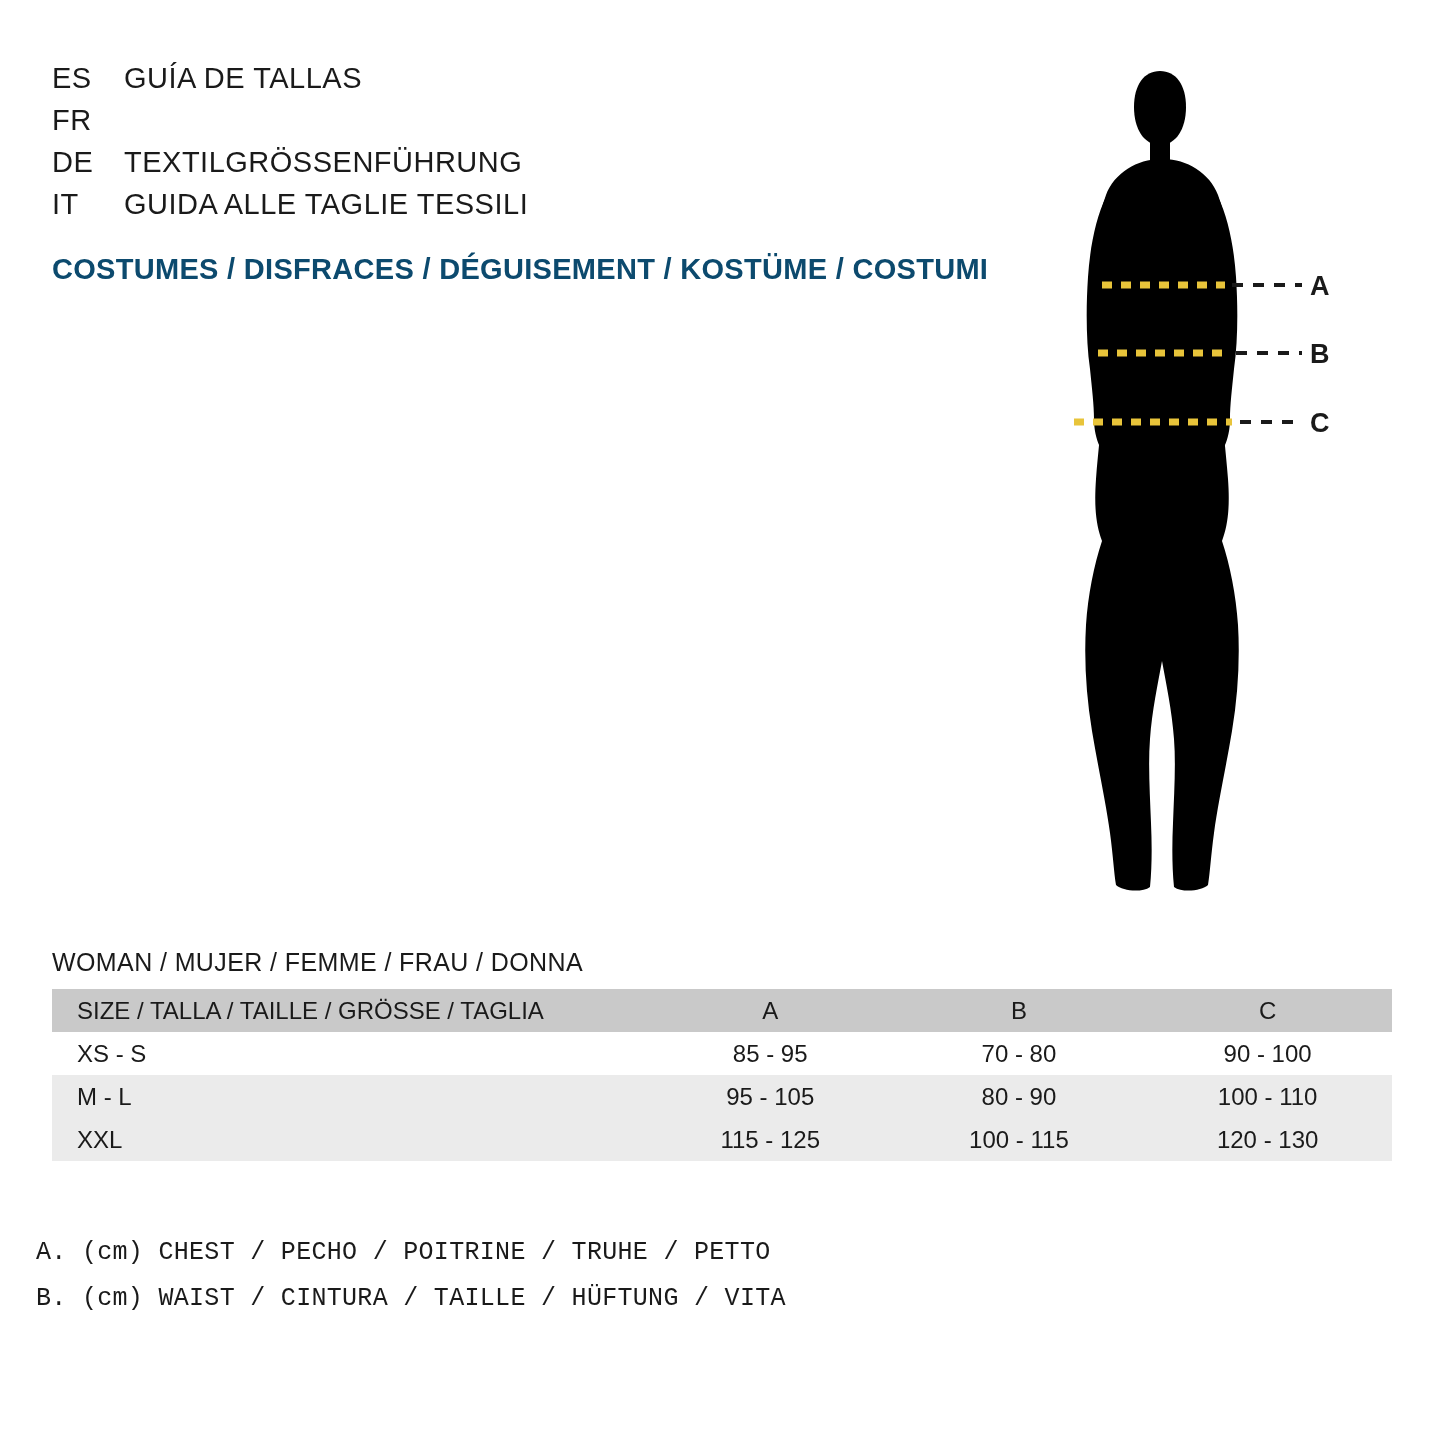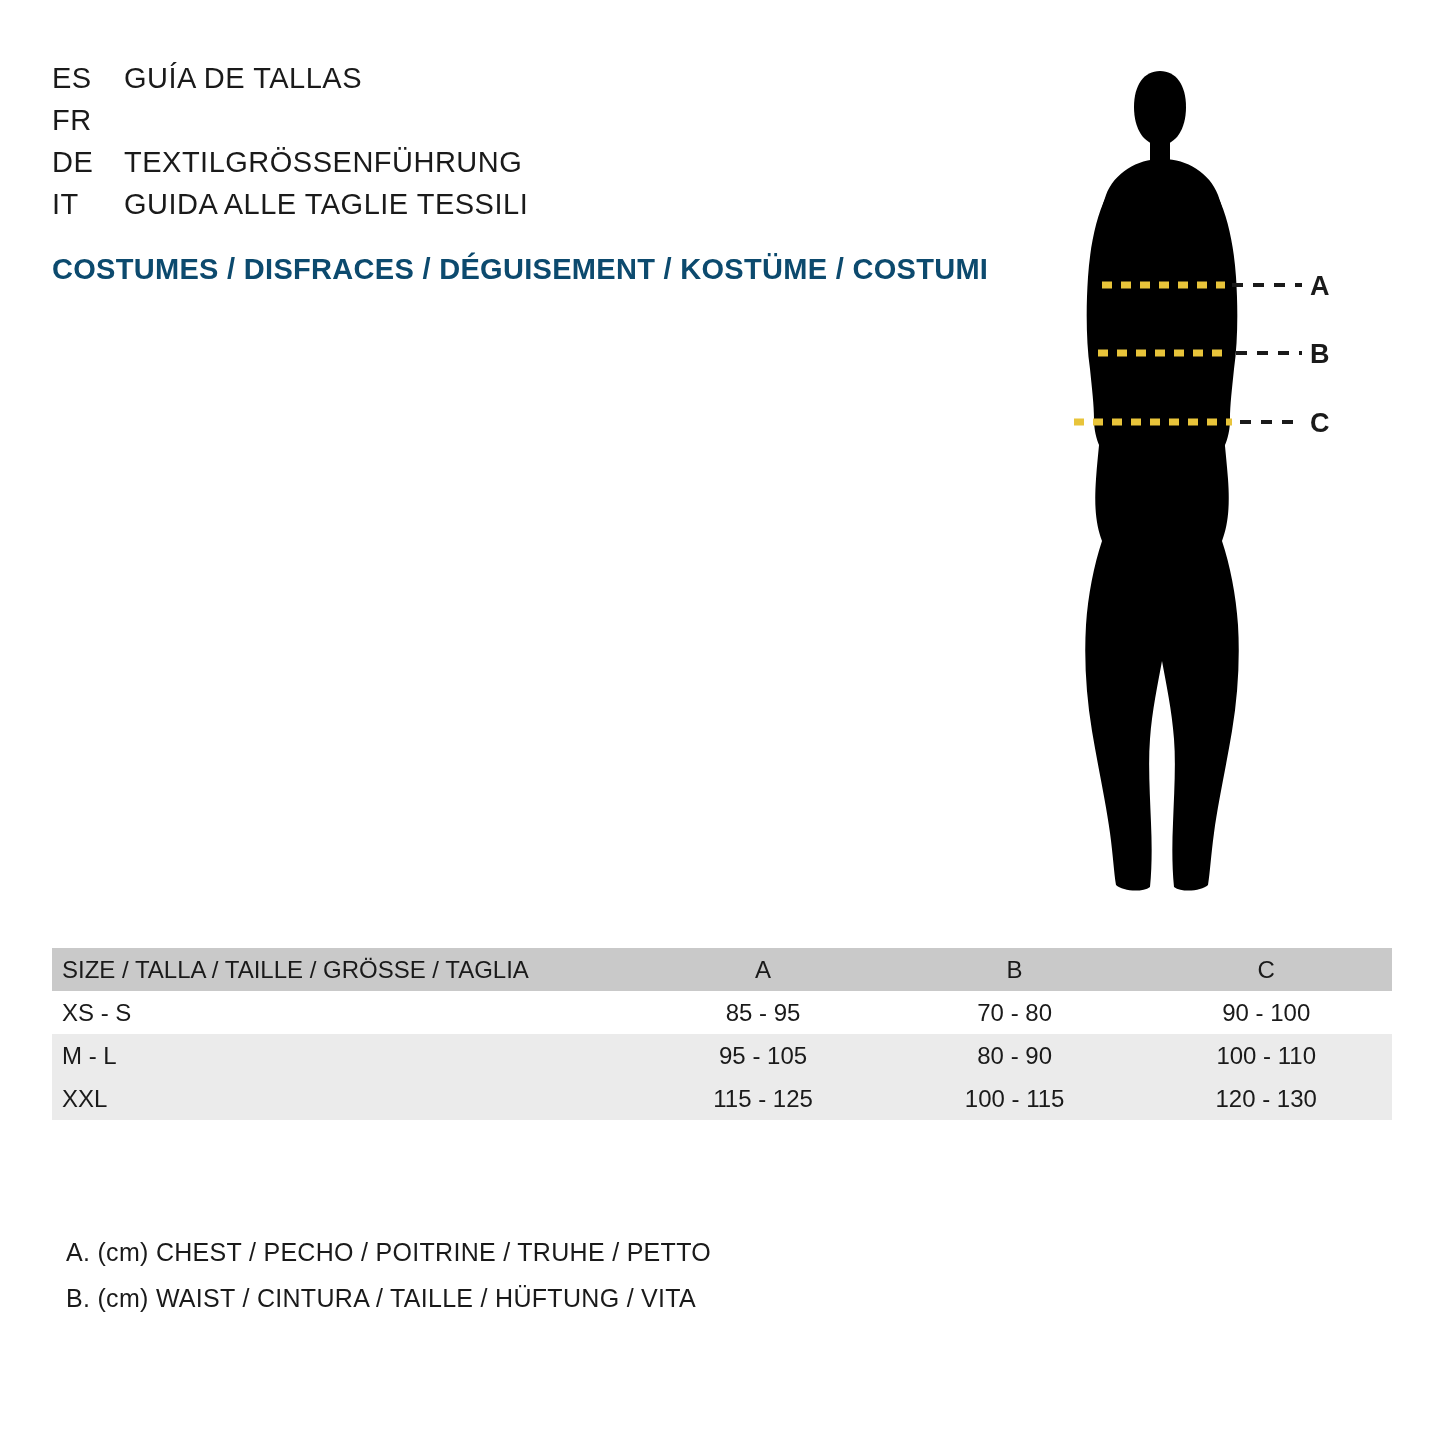--- a/index.html
+++ b/index.html
@@ -91,39 +91,40 @@
   table.size-table th,
   table.size-table td {
     font-size: 24px;
     font-weight: normal;
     padding: 8px 0 7px 0;
     color: #1a1a1a;
   }
   table.size-table th.col-label,
   table.size-table td.col-label {
     text-align: left;
-    padding-left: 10px;
+    padding-left: 25px;
     width: 560px;
   }
   table.size-table th.col-val,
   table.size-table td.col-val {
     text-align: center;
     width: 245px;
   }
   table.size-table thead tr {
     background: #c9c9c9;
   }
   table.size-table tbody tr.odd { background: #ffffff; }
   table.size-table tbody tr.even { background: #ebebeb; }
 
   
   .legend {
     position: absolute;
-    left: 66px;
+    left: 36px;
     top: 1238px;
+    font-family: Liberation Mono, monospace;
   }
   .legend div {
     font-size: 25px;
     letter-spacing: 0.3px;
     margin-bottom: 17px;
     color: #1a1a1a;
   }
 </style>
 </head>
 <body>
@@ -208,20 +209,21 @@
     <line x1="226" y1="298" x2="292" y2="298" stroke="#1a1a1a" stroke-width="4" stroke-dasharray="11 10"></line>
     <line x1="230" y1="367" x2="292" y2="367" stroke="#1a1a1a" stroke-width="4" stroke-dasharray="11 10"></line>
   </svg>
 
   <div class="marker-label lbl-a">A</div>
   <div class="marker-label lbl-b">B</div>
   <div class="marker-label lbl-c">C</div>
 </div>
 
 <div class="table-section">
+  <div class="table-caption">WOMAN / MUJER / FEMME / FRAU / DONNA</div>
   <table class="size-table">
     <thead>
       <tr>
         <th class="col-label">SIZE / TALLA / TAILLE / GRÖSSE / TAGLIA</th>
         <th class="col-val">A</th>
         <th class="col-val">B</th>
         <th class="col-val">C</th>
       </tr>
     </thead>
     <tbody>

